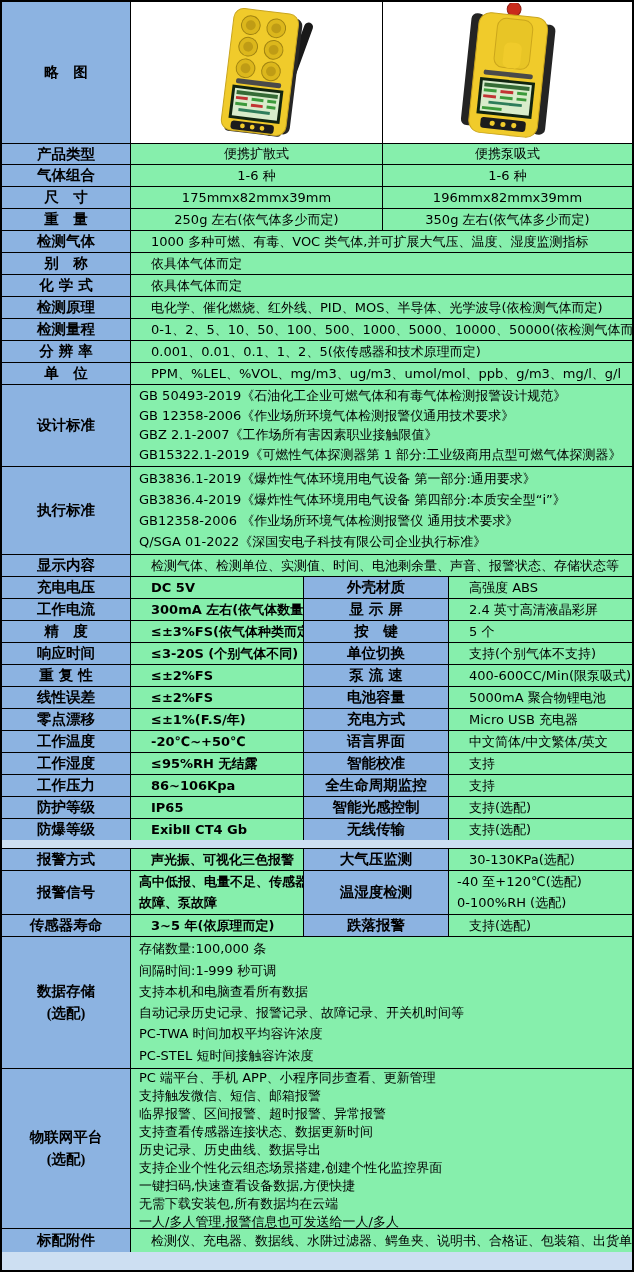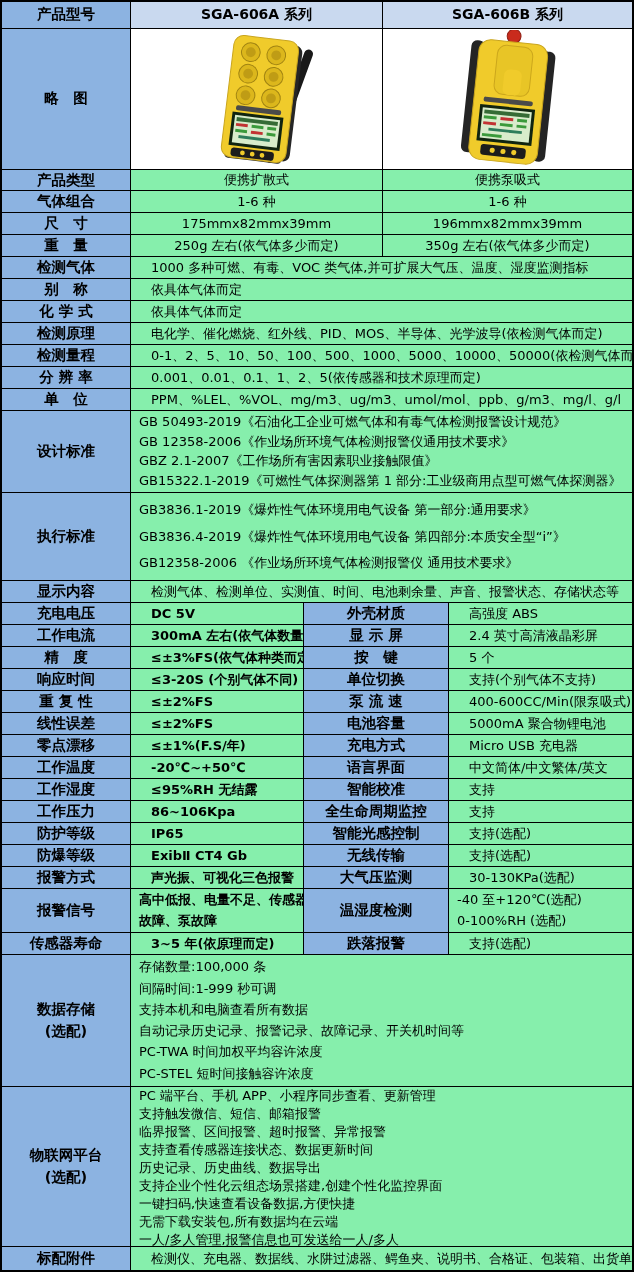--- a/index.html
+++ b/index.html
@@ -17,36 +17,27 @@
   .val.hdr{background:#c9d9ef;font-weight:bold;font-size:14px;}
   .center{justify-content:center;text-align:center;}
   .left{justify-content:flex-start;padding-left:20px;}
   .imgcell{background:#ffffff;justify-content:center;}
   .wA{width:128px;}
   .wB2{width:252px;} .wC2{width:250px;}
   .wSpan{width:502px;}
   .wB4{width:173px;font-weight:bold;} .wC4{width:145px;} .wD4{width:184px;}
   .lines{display:flex;flex-direction:column;justify-content:space-evenly;height:100%;width:100%;}
   .line{padding-left:8px;font-size:13px;white-space:nowrap;}
-  .lab .line{padding-left:0;font-size:14.5px;font-weight:bold;text-align:center;white-space:normal;}
+  .lab .line{padding-left:0;font-size:14.5px;font-weight:bold;text-align:center;white-space:normal;font-family:Liberation Serif, serif;}
   .val .nowrap{white-space:nowrap;}
 </style>
 </head>
 <body>
 
 <div class="table">
-    <div class="row" style="height: 26px;">
-      <div class="cell lab wA">产品型号</div>
-      <div class="cell val wB2 center hdr">
-        <div class="nowrap">SGA-606A 系列</div>
-      </div>
-      <div class="cell val wC2 center hdr">
-        <div class="nowrap">SGA-606B 系列</div>
-      </div>
-    </div>
     <div class="row" style="height: 141px;">
       <div class="cell lab wA">略　图</div>
       <div class="cell imgcell wB2">
   <svg viewBox="0 0 252 141" width="250" height="139" aria-hidden="true">
     <g transform="rotate(7 129 70)">
       <rect x="168" y="14" width="9" height="122" rx="4.5" fill="#191919" transform="rotate(13 172 18)"></rect>
       <rect x="150" y="12" width="16" height="118" rx="7" fill="#262626"></rect>
       <rect x="100" y="124" width="58" height="9" rx="4" fill="#272727"></rect>
       <rect x="96" y="8" width="66" height="124" rx="10" fill="#f0cb2b" stroke="#c9a51e"></rect>
       <g stroke="#a08312" fill="#dcb71c">
@@ -206,20 +197,21 @@
         </div>
       </div>
     </div>
     <div class="row" style="height: 88px;">
       <div class="cell lab wA">执行标准</div>
       <div class="cell val wSpan" style="align-items: stretch;">
         <div class="lines">
           <div class="line">GB3836.1-2019《爆炸性气体环境用电气设备 第一部分:通用要求》</div>
           <div class="line">GB3836.4-2019《爆炸性气体环境用电气设备 第四部分:本质安全型“i”》</div>
           <div class="line">GB12358-2006 《作业场所环境气体检测报警仪 通用技术要求》</div>
+          <div class="line">Q/SGA 01-2022《深国安电子科技有限公司企业执行标准》</div>
         </div>
       </div>
     </div>
     <div class="row" style="height: 22px;">
       <div class="cell lab wA">显示内容</div>
       <div class="cell val wSpan left">
         <div class="nowrap">检测气体、检测单位、实测值、时间、电池剩余量、声音、报警状态、存储状态等</div>
       </div>
     </div>
     <div class="row" style="height: 22px;">
@@ -335,21 +327,21 @@
     <div class="row" style="height: 22px;">
       <div class="cell lab wA">防爆等级</div>
       <div class="cell val wB4 left">
         <div class="nowrap">ExibⅡ CT4 Gb</div>
       </div>
       <div class="cell lab wC4">无线传输</div>
       <div class="cell val wD4 left">
         <div class="nowrap">支持(选配)</div>
       </div>
     </div>
-    <div class="row" style="height: 22px;">
+    <div class="row" style="height: 22px; margin-top: 8px;">
       <div class="cell lab wA">报警方式</div>
       <div class="cell val wB4 left">
         <div class="nowrap">声光振、可视化三色报警</div>
       </div>
       <div class="cell lab wC4">大气压监测</div>
       <div class="cell val wD4 left">
         <div class="nowrap">30-130KPa(选配)</div>
       </div>
     </div>
     <div class="row" style="height: 44px;">

